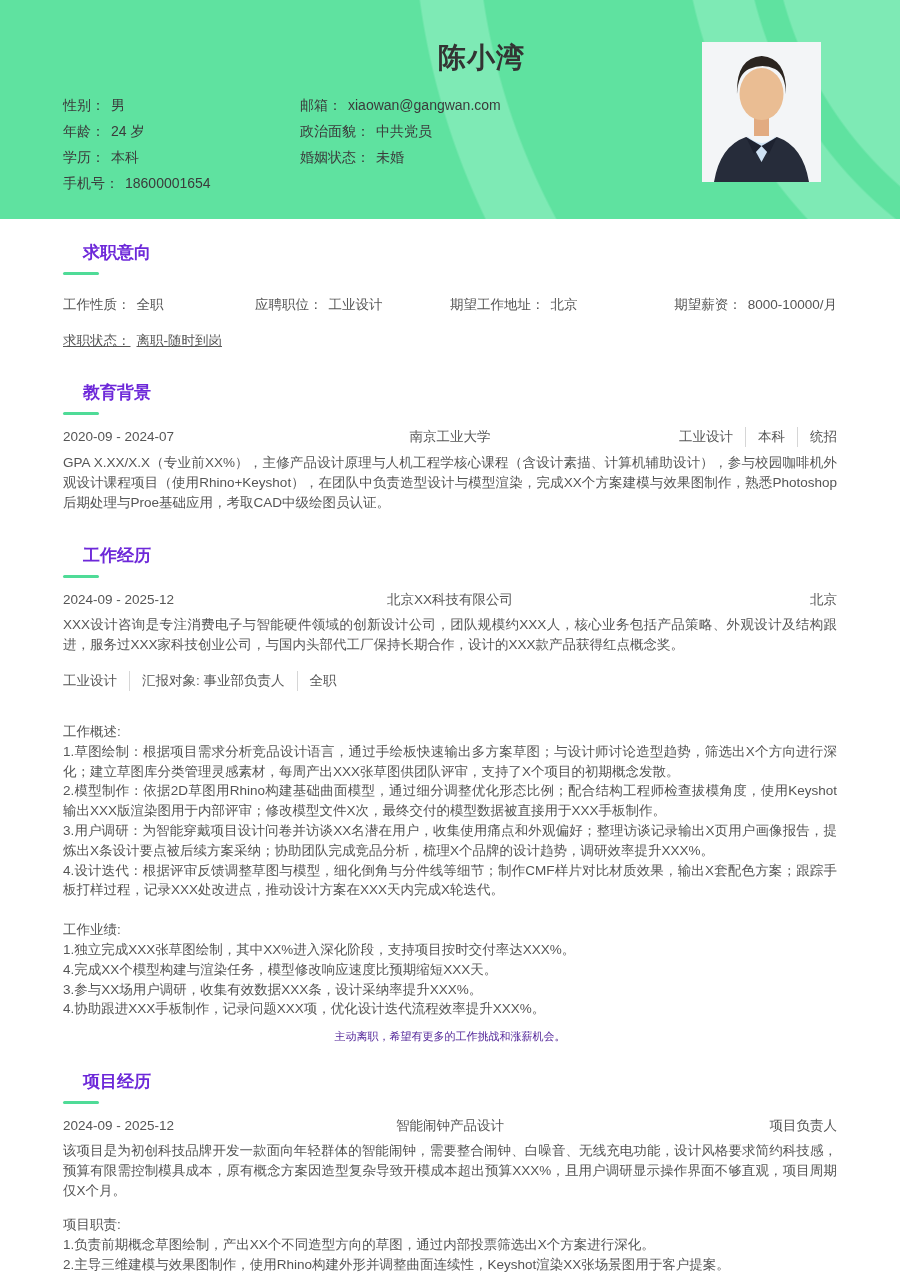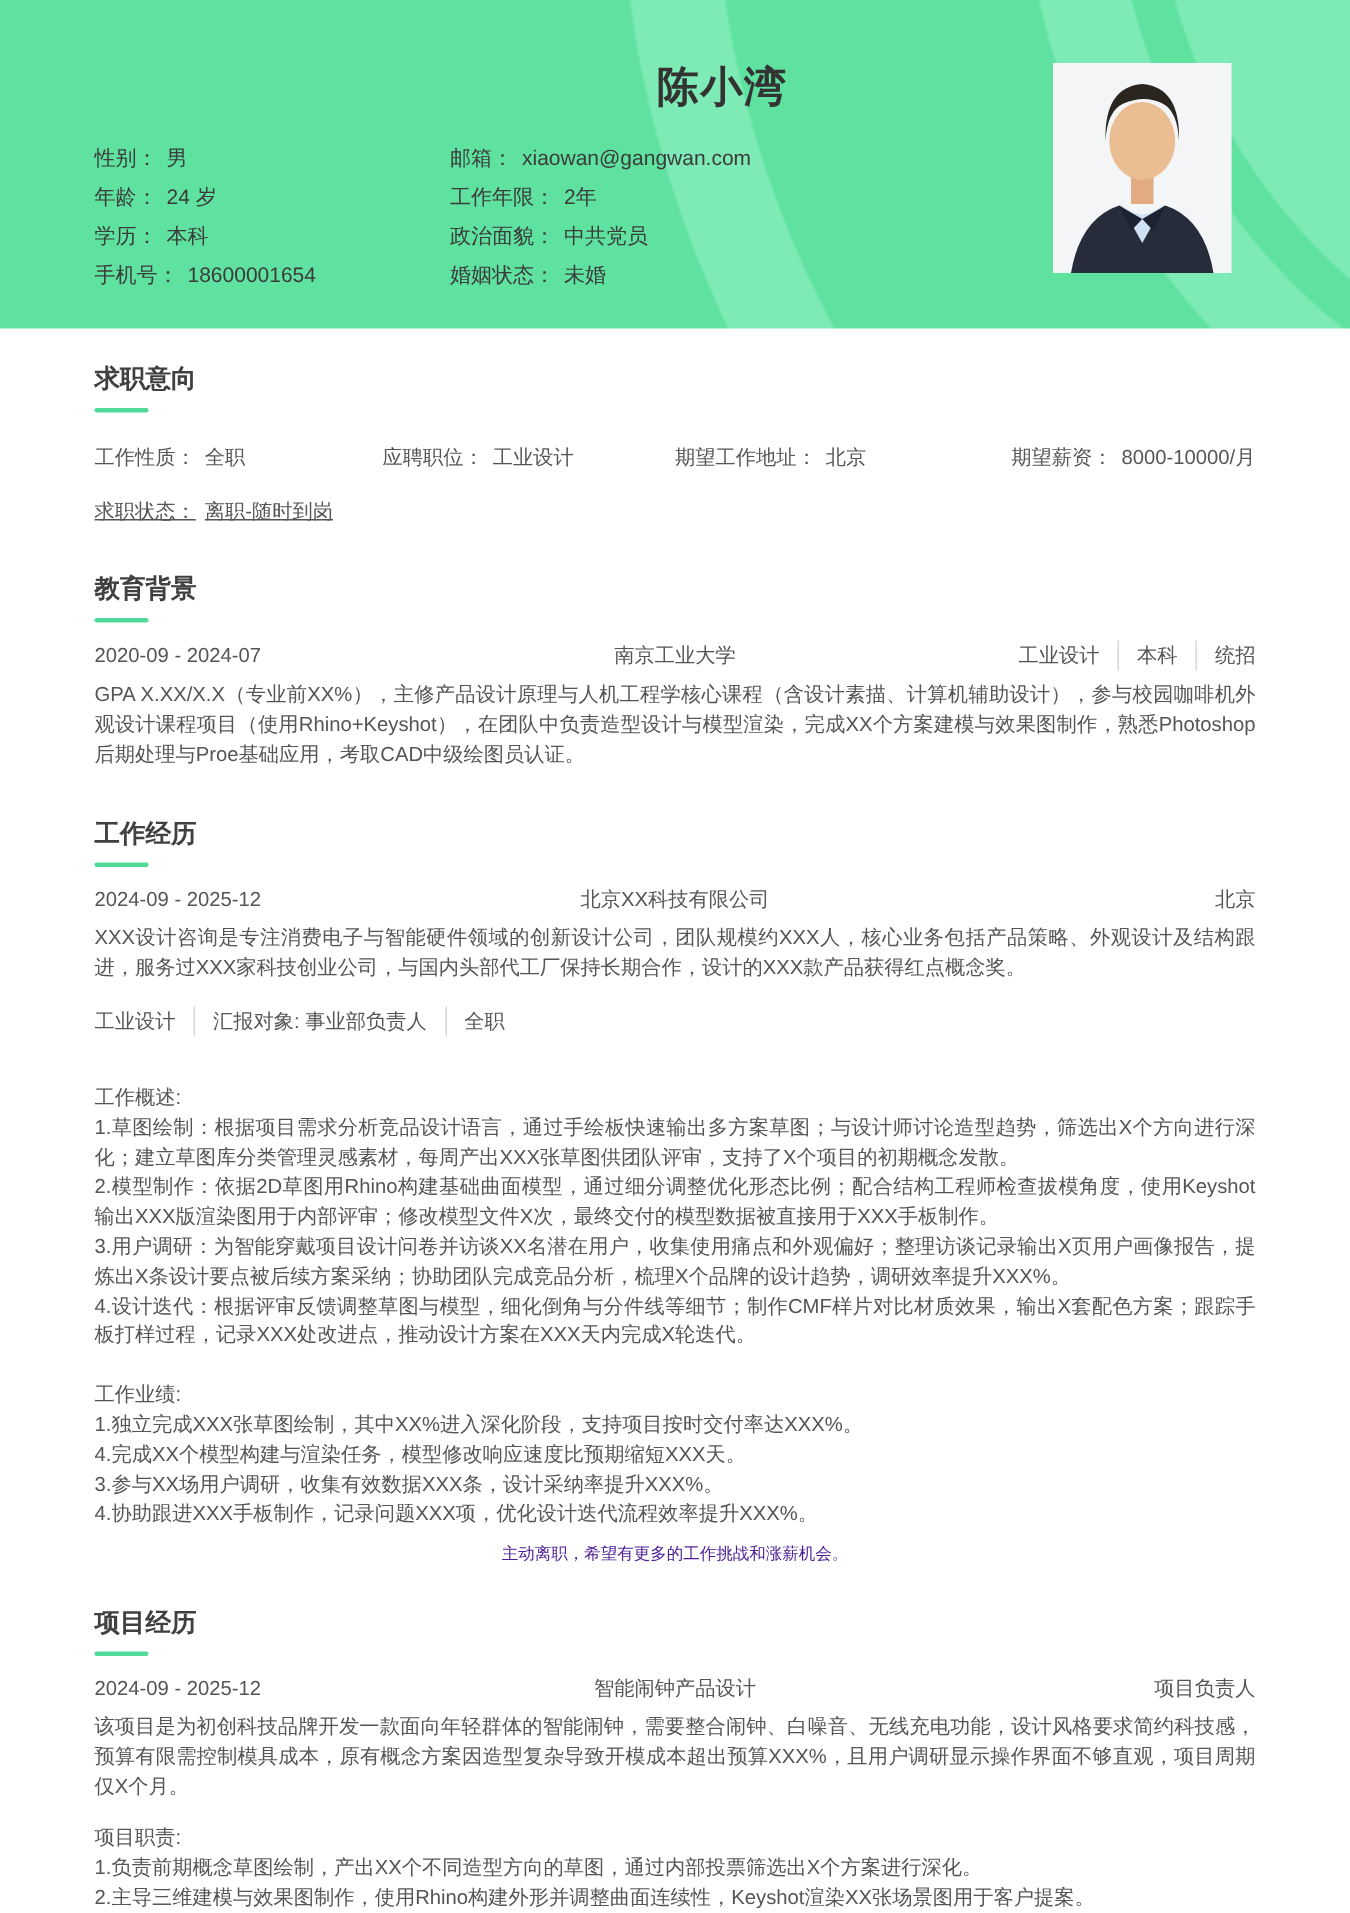--- a/index.html
+++ b/index.html
@@ -45,22 +45,23 @@
     left: 702px; top: 42px;
     width: 119px; height: 140px;
     background: #f4f6f8;
     overflow: hidden;
   }
   
   .content { padding: 0 63px; }
   .sec-title {
     font-size: 17px;
     font-weight: bold;
-    color: #404040;
+    color: #6d28d9;
     line-height: 24px;
+    margin-left: 20px;
   }
   .sec-underline {
     width: 36px; height: 3px;
     border-radius: 2px;
     margin-top: 7px;
   }
   .section-jobintent { margin-top: 22px; }
   .section-education { margin-top: 30px; }
   .section-work      { margin-top: 32px; }
   .section-project   { margin-top: 23px; }
@@ -130,23 +131,20 @@
         <div class="info-row">
           <span class="lbl">学历：</span><span class="val">本科</span>
         </div>
         <div class="info-row">
           <span class="lbl">手机号：</span><span class="val">18600001654</span>
         </div>
       </div>
       <div class="info-col right">
         <div class="info-row">
           <span class="lbl">邮箱：</span><span class="val">xiaowan@gangwan.com</span>
-        </div>
-        <div class="info-row">
-          <span class="lbl">工作年限：</span><span class="val">2年</span>
         </div>
         <div class="info-row">
           <span class="lbl">政治面貌：</span><span class="val">中共党员</span>
         </div>
         <div class="info-row">
           <span class="lbl">婚姻状态：</span><span class="val">未婚</span>
         </div>
       </div>
     </div>
   </div>

